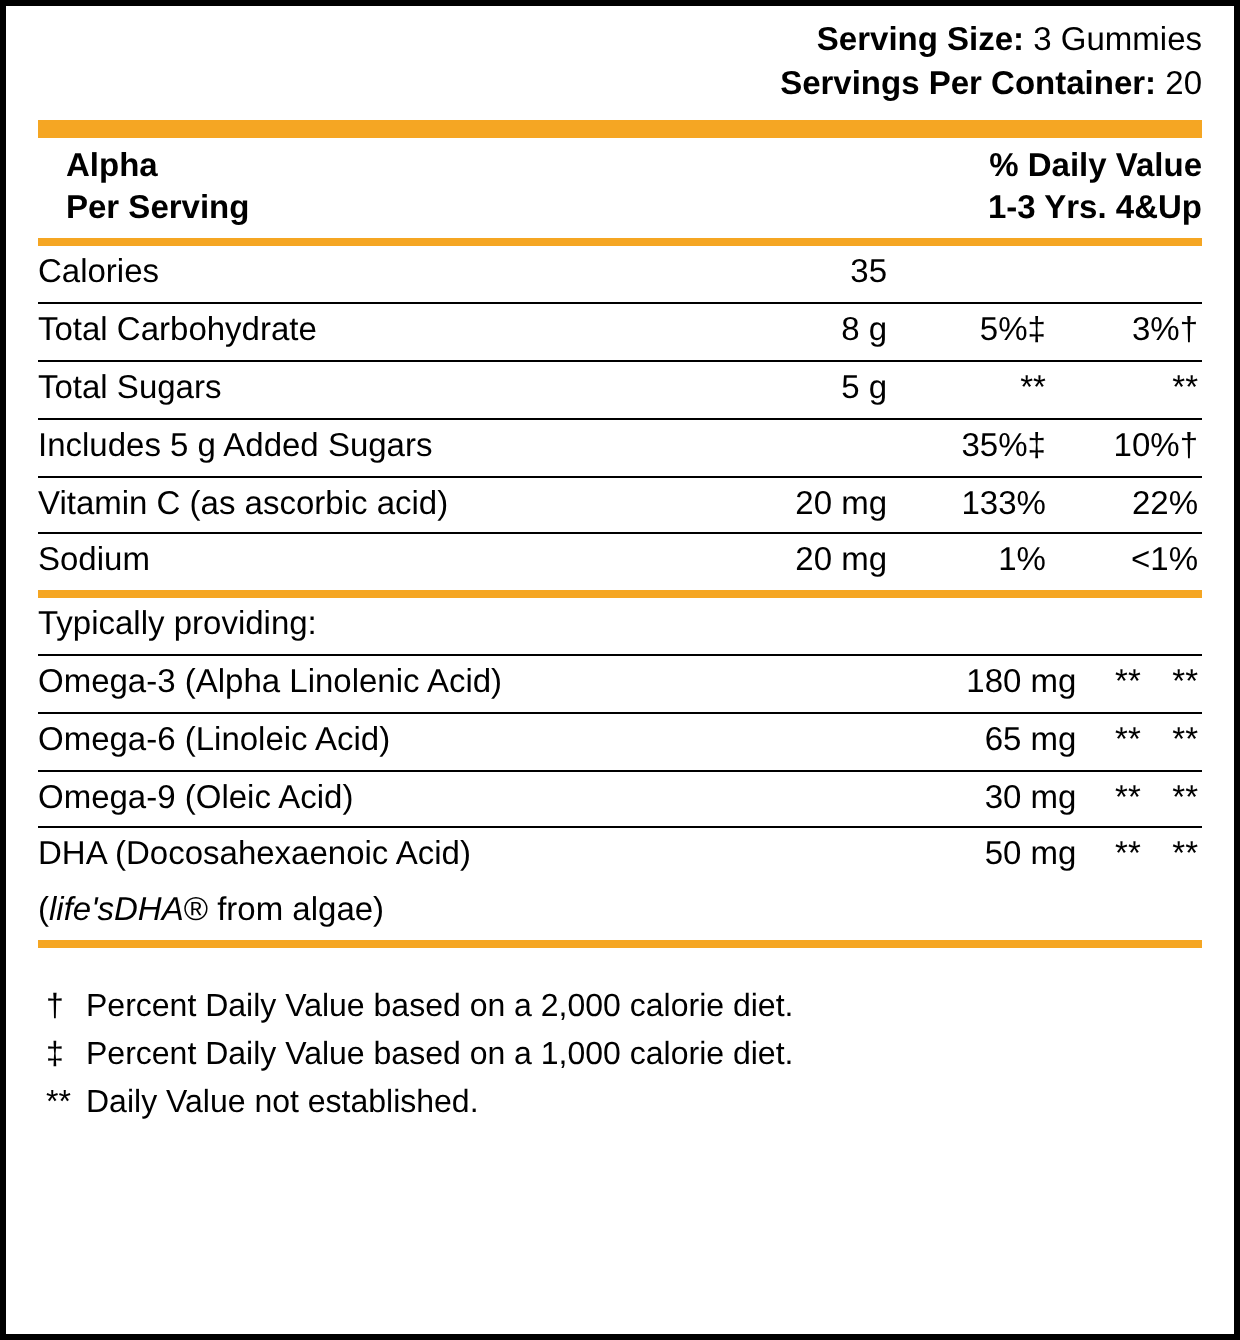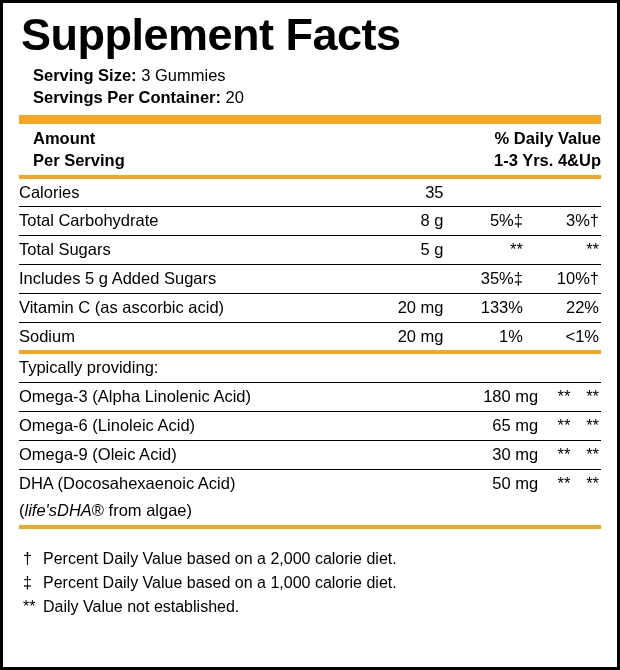--- a/index.html
+++ b/index.html
@@ -27,20 +27,21 @@
     font-size: 45px;
     font-weight: bold;
     letter-spacing: -0.5px;
     line-height: 1.05;
     margin: 2px 0 6px 2px;
   }
   .serving-line {
     font-size: 16.5px;
     line-height: 1.34;
     margin-left: 14px;
+    text-align: right;
   }
   .serving-line b {
     font-weight: bold;
   }
   .rule-thick {
     height: 9px;
     background: #f5a623;
     margin: 7px 0 0 0;
   }
   .rule-med {
@@ -119,38 +120,37 @@
     width: 20px;
   }
   .ital { font-style: italic; }
 </style>
 </head>
 <body>
 
 <div id="panel">
   <div class="inner">
 
-    <div class="title">Supplement Facts</div>
 
     <div class="serving-line">
       <b>Serving Size:</b>
       <span>3 Gummies</span>
     </div>
     <div class="serving-line">
       <b>Servings Per Container:</b>
       <span>20</span>
     </div>
 
     <div class="rule-thick"></div>
 
     <table>
       <tbody>
         <tr class="hdr">
           <td class="left" colspan="2">
-            <span>Amount</span><br>
+            <span>Alpha</span><br>
             <span>Per Serving</span>
           </td>
           <td class="right" colspan="2">
             <span>% Daily Value</span><br>
             <span>1-3 Yrs. 4&amp;Up</span>
           </td>
         </tr>
       </tbody>
     </table>
 

